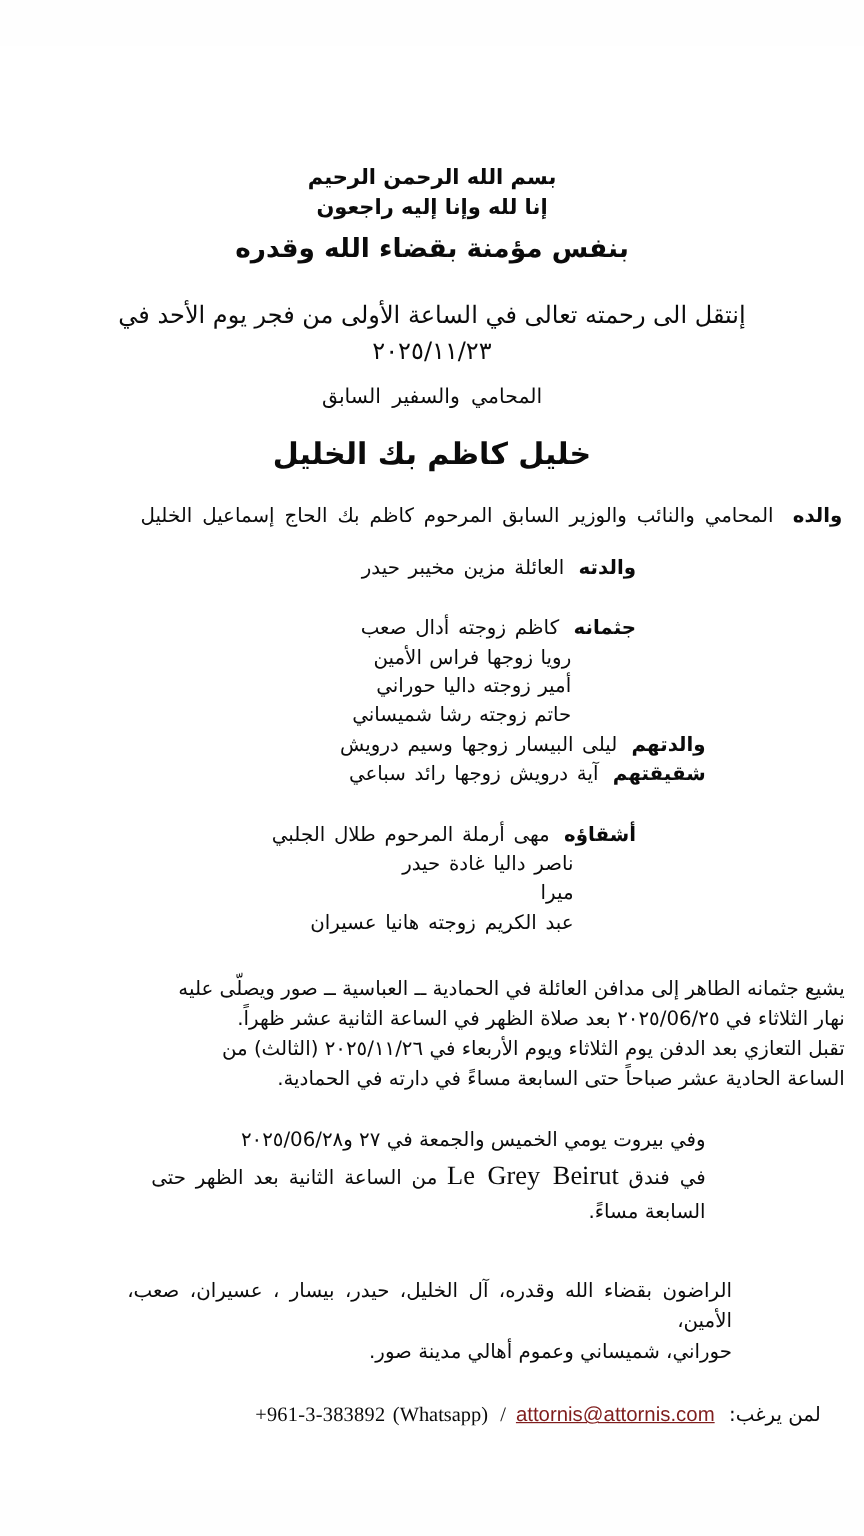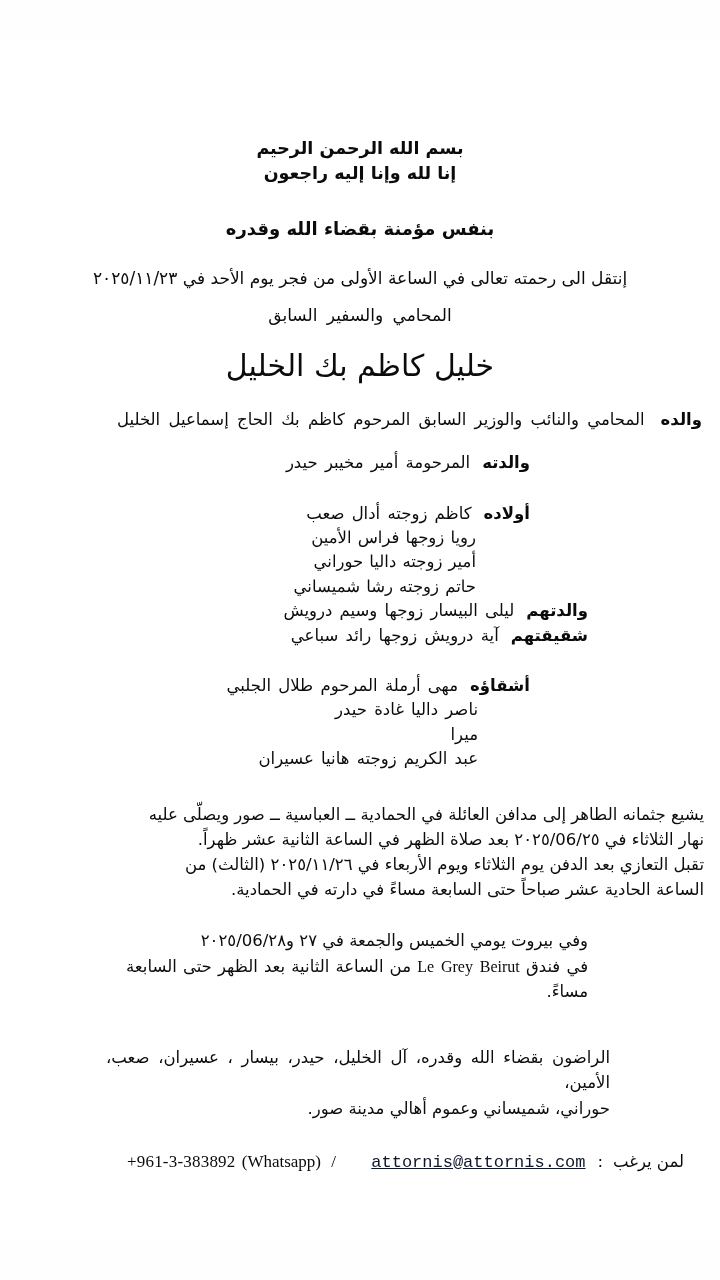--- a/index.html
+++ b/index.html
@@ -39,44 +39,44 @@
   .basmala {
     margin-top: 98px;
     font-size: 17.5px;
     font-weight: bold;
     line-height: 1.42;
     letter-spacing: 0px;
   }
   .basmala div { white-space: nowrap; }
 
   .faith {
-    margin-top: 32px;
-    font-size: 18px;
+    margin-top: 9px;
+    font-size: 22px;
     font-weight: bold;
   }
 
   .passed {
     margin-top: 27px;
-    font-size: 17px;
+    font-size: 20px;
     font-weight: normal;
     line-height: 1.5;
     padding: 0 44px;
   }
 
   .titles {
     margin-top: 14px;
     font-size: 17px;
     font-weight: normal;
     word-spacing: 4px;
   }
 
   .deceased {
     margin-top: 23px;
-    font-size: 30px;
-    font-weight: normal;
+    font-size: 25px;
+    font-weight: bold;
     letter-spacing: 0.3px;
   }
 
   .relrow {
     display: flex;
     flex-direction: row;
     align-items: baseline;
     justify-content: flex-start;
     font-size: 16.5px;
     line-height: 1.48;
@@ -139,21 +139,21 @@
   .p-beirut {
     margin-top: 26px;
     padding: 0 118px 0 112px;
     text-align: justify;
     line-height: 1.55;
   }
   .p-beirut .ltr-name {
     direction: ltr;
     unicode-bidi: embed;
     font-family: "Liberation Serif", serif;
-    font-size: 16px;
+    font-size: 22px;
     word-spacing: 2px;
   }
 
   .p-families {
     margin-top: 40px;
     padding: 0 96px 0 92px;
     line-height: 1.55;
     text-align: justify;
   }
 
@@ -161,37 +161,35 @@
     margin-top: 30px;
     font-size: 16.5px;
     display: flex;
     flex-direction: row;
     align-items: baseline;
     justify-content: flex-start;
     padding-right: 22px;
   }
   .contact .c-label {
     white-space: nowrap;
-    margin-left: 10px;
   }
   .contact .c-colon {
     margin-left: 12px;
   }
   .contact .c-ltr {
     direction: ltr;
     unicode-bidi: embed;
     font-family: "Liberation Serif", serif;
     font-size: 17px;
     white-space: nowrap;
   }
   .contact a.email {
-    color: #0f172a;
+    color: #7f1d1d;
     text-decoration: underline;
-    font-family: Liberation Mono, monospace;
-    margin-left: 27px;
+    font-family: Liberation Sans, sans-serif;
   }
   .contact .sep { margin: 0 4px; }
   .contact .wa { margin: 0 2px; text-align: right; }
   .contact .phone { letter-spacing: 0.2px; }
 </style>
 </head>
 <body>
 
 <div class="page">
   <div class="sheet">
@@ -209,26 +207,26 @@
 
     <div class="deceased ctr">خليل كاظم بك الخليل</div>
 
     <div class="row-father">
       <span class="rellabel">والده</span>
       <span class="relvalue">المحامي والنائب والوزير السابق المرحوم كاظم بك الحاج إسماعيل الخليل</span>
     </div>
 
     <div class="relrow row-mother">
       <span class="rellabel">والدته</span>
-      <span class="relvalue">المرحومة أمير مخيبر حيدر</span>
+      <span class="relvalue">العائلة مزين مخيبر حيدر</span>
     </div>
 
     <div class="group-children">
       <div class="relrow">
-        <span class="rellabel">أولاده</span>
+        <span class="rellabel">جثمانه</span>
         <span class="relvalue">كاظم زوجته أدال صعب</span>
       </div>
       <div class="relrow kid-indent">
         <span class="relvalue">رويا زوجها فراس الأمين</span>
       </div>
       <div class="relrow kid-indent">
         <span class="relvalue">أمير زوجته داليا حوراني</span>
       </div>
       <div class="relrow kid-indent">
         <span class="relvalue">حاتم زوجته رشا شميساني</span>

